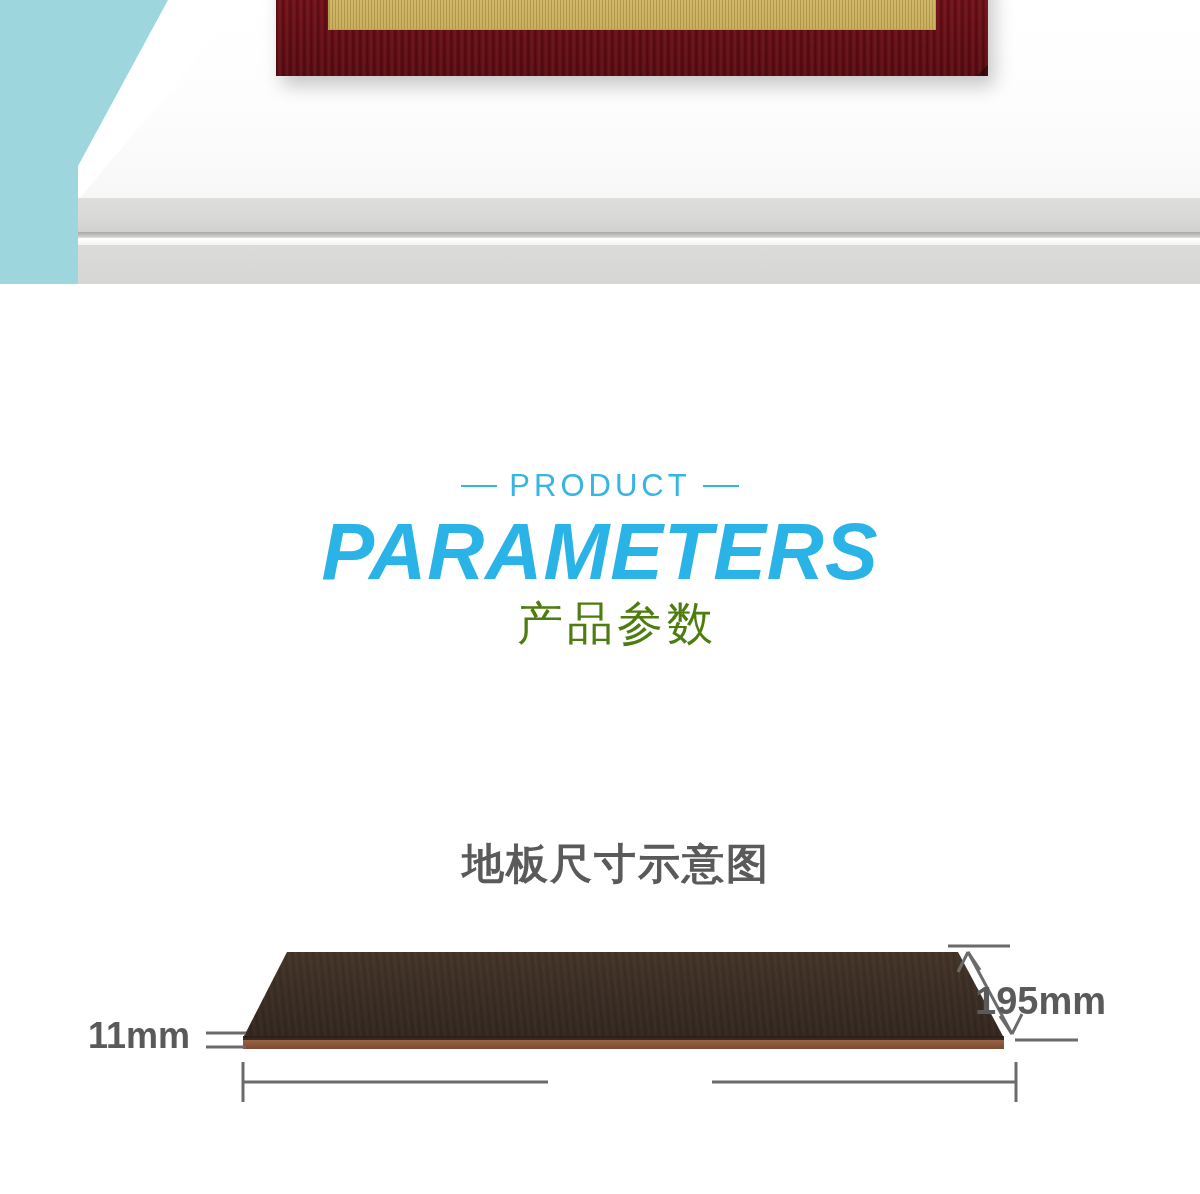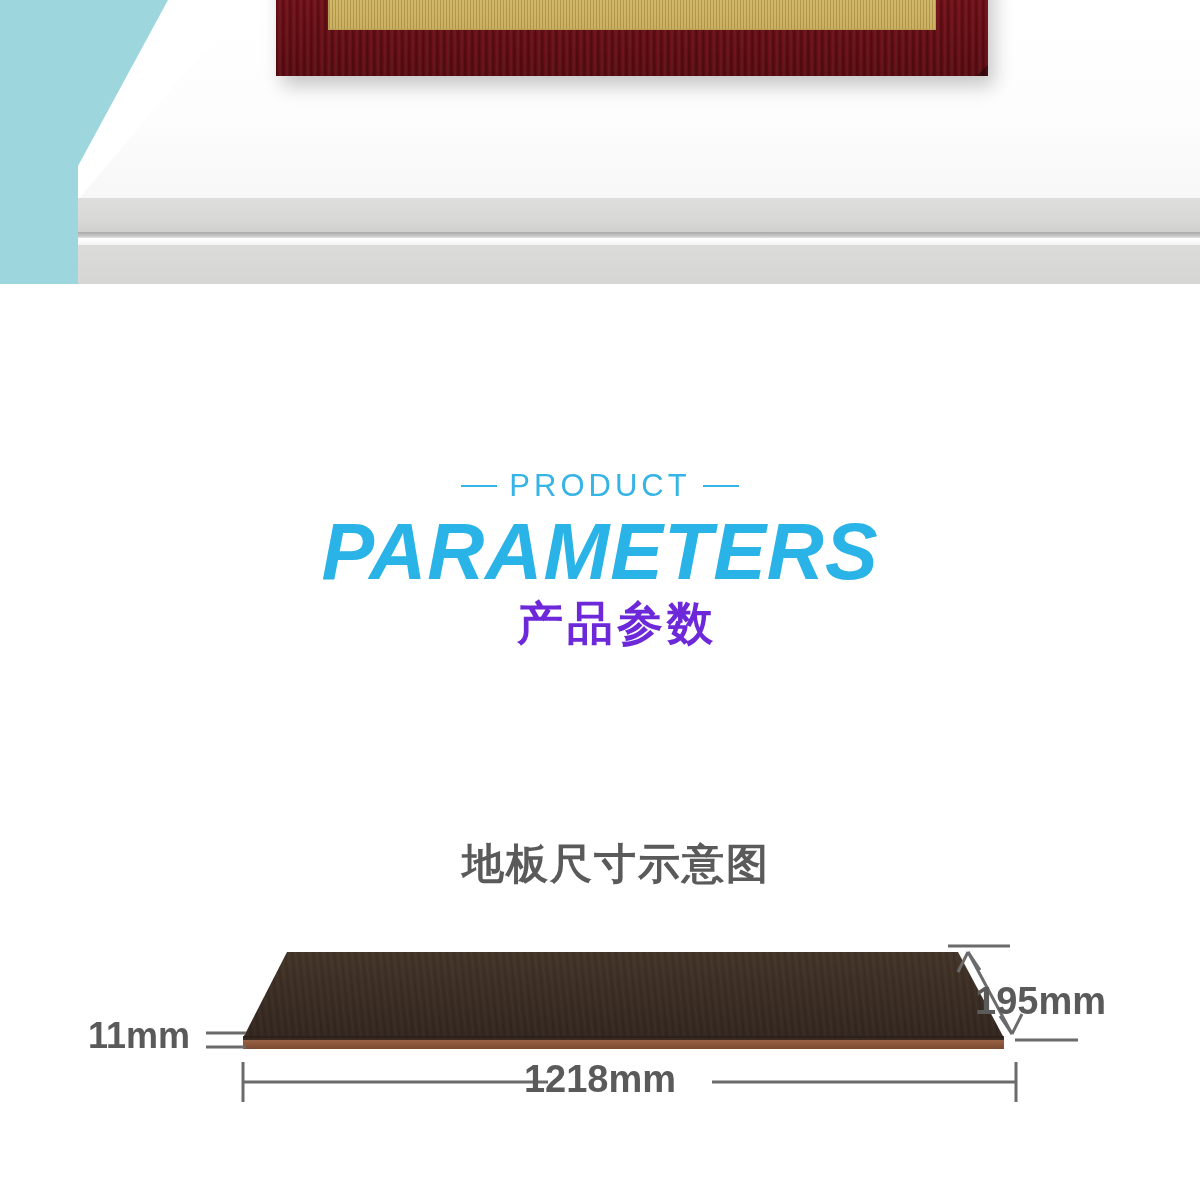--- a/index.html
+++ b/index.html
@@ -81,21 +81,21 @@
     display:block; width:36px; height:2px; background:#36b4e5;
   }
   .big-title {
     margin-top:8px;
     color:#29b3e6; font-size:79px; font-weight:bold; letter-spacing:1px;
     line-height:1.08;
     font-style:italic;
   }
   .sub-title {
     margin-top:2px;
-    color:#6d28d9; font-size:46px; font-weight:700; letter-spacing:4px;
+    color:#4d7c0f; font-size:46px; font-weight:400; letter-spacing:4px;
     line-height:1.2;
     margin-left:34px;
   }
 
   
   .diagram-heading {
     position:absolute; left:0; top:836px; width:1200px; text-align:center;
     color:#5a5a5a; font-size:42px; font-weight:bold; letter-spacing:2px;padding-left:32px;
   }
 
@@ -182,16 +182,15 @@
       <g stroke="#6b6b6b" stroke-width="3" fill="none">
         <line x1="243" y1="132" x2="243" y2="172"></line>
         <line x1="1016" y1="132" x2="1016" y2="172"></line>
         <line x1="243" y1="152" x2="548" y2="152"></line>
         <line x1="712" y1="152" x2="1016" y2="152"></line>
       </g>
     </svg>
 
     <div class="dim-label lbl-thickness" style="position:absolute;left:88px;top:85px;">11mm</div>
     <div class="dim-label lbl-depth" style="position:absolute;left:975px;top:50px;">195mm</div>
-    <div class="dim-label lbl-width" style="position:absolute;left:0;top:128px;width:1200px;text-align:center;">1218mm</div>
   </div>
 
 </div>
 
 </body></html>

